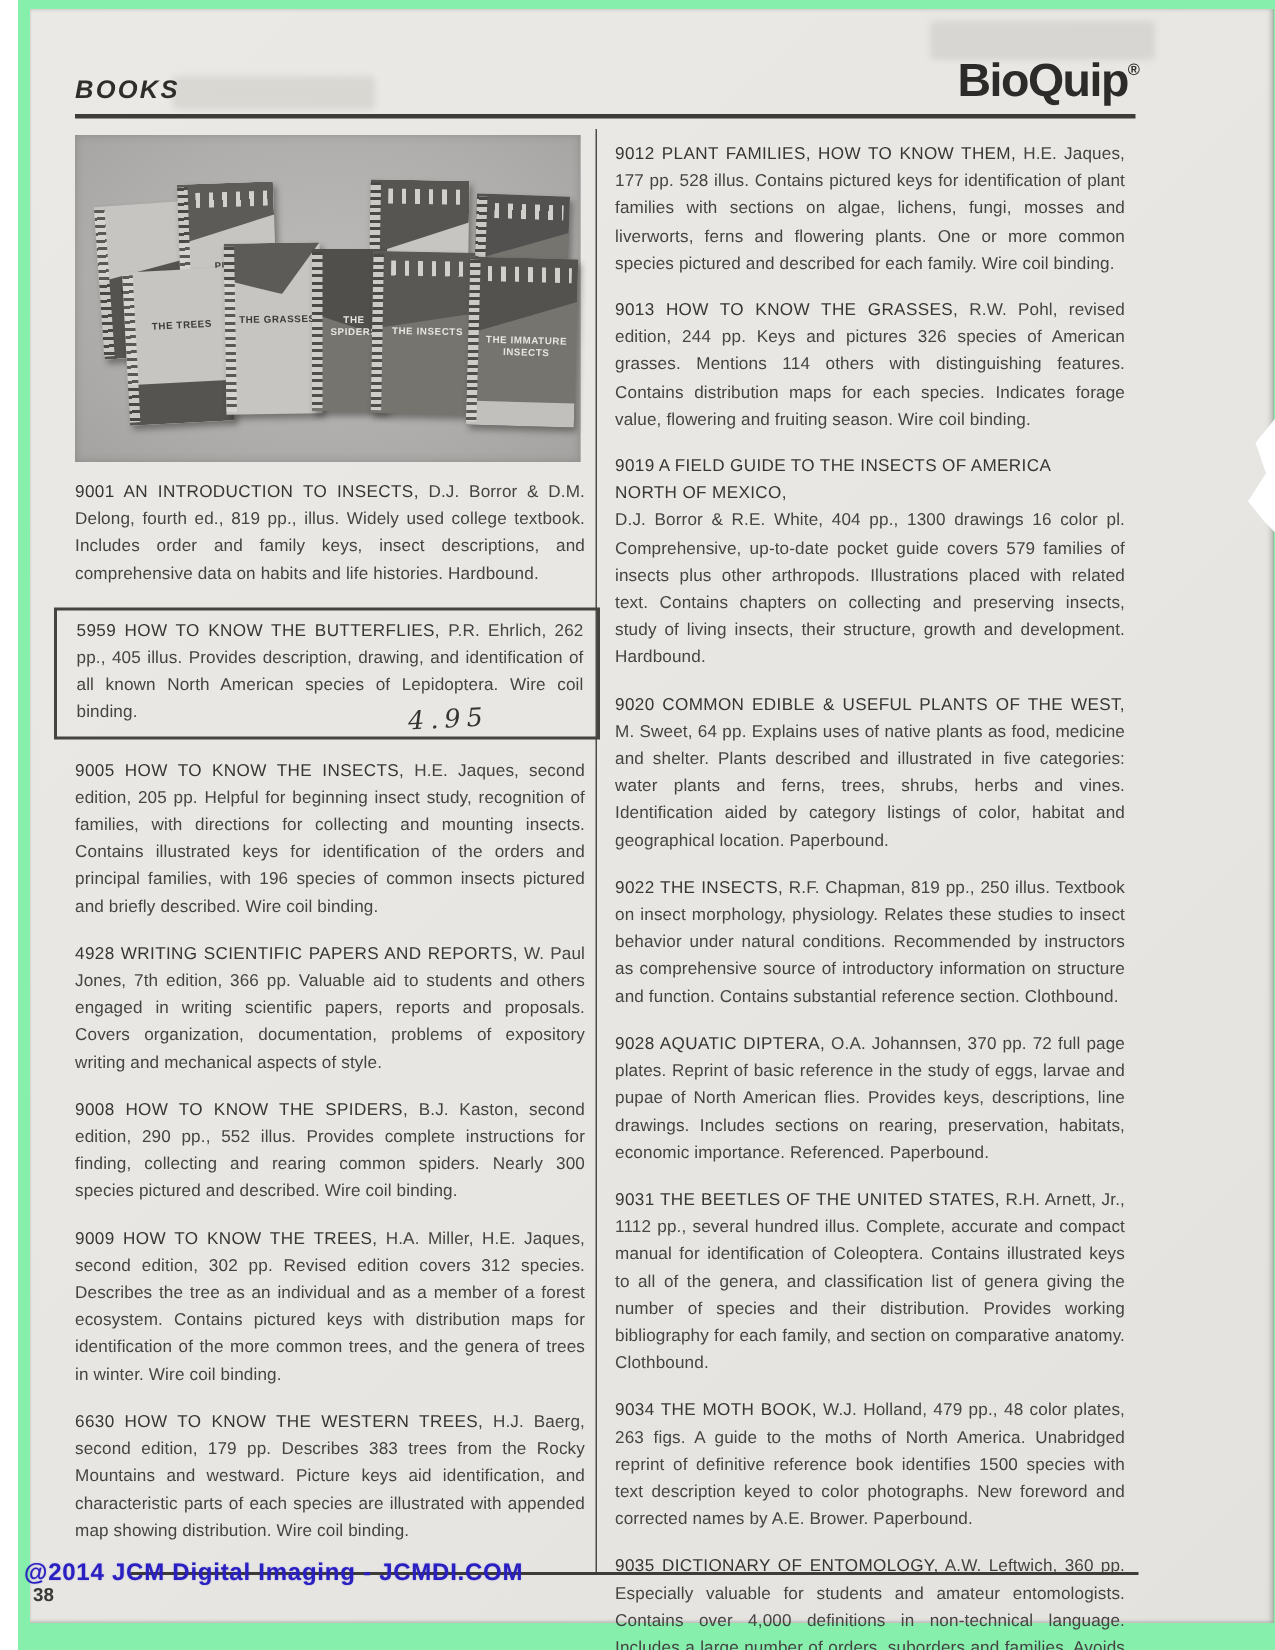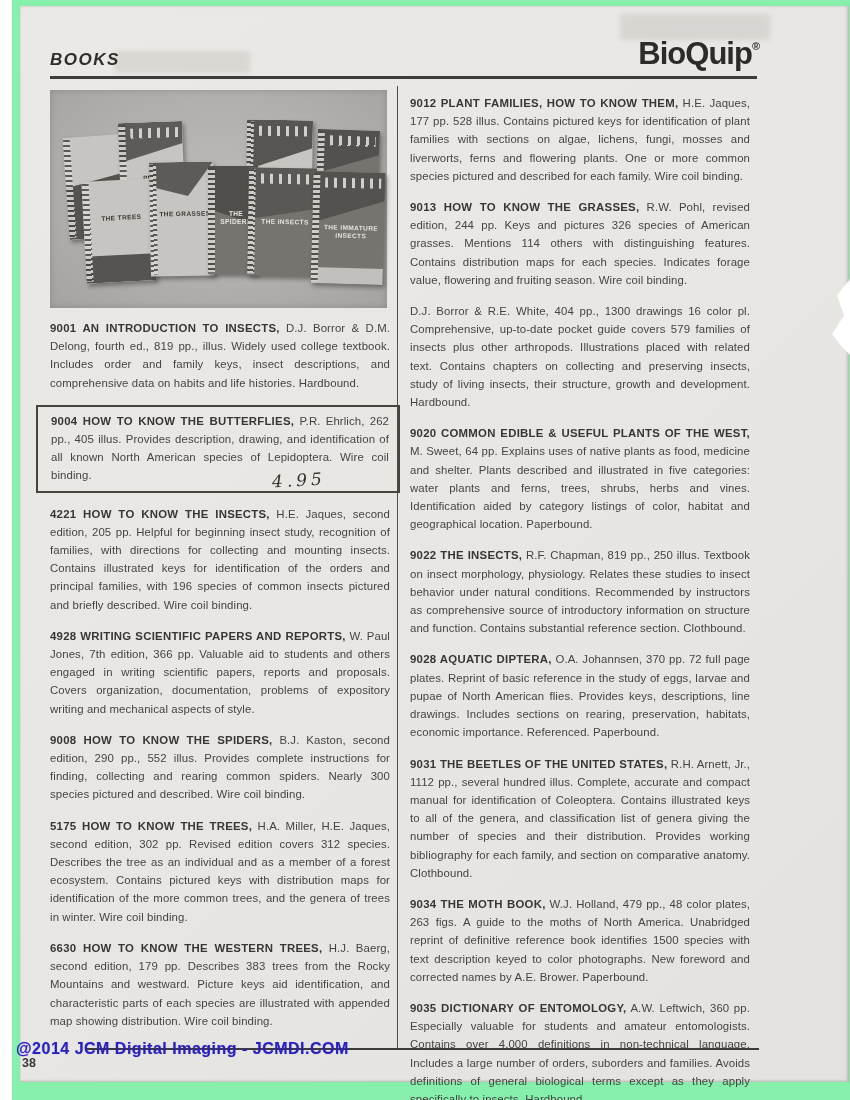--- a/index.html
+++ b/index.html
@@ -26,21 +26,21 @@
 
   
   .col { position:absolute; width:340px; color:#454442; font-size:11.4px; line-height:18.2px;
          text-align:justify; letter-spacing:.1px; }
   .col-left  { left:30px; top:84px; }
   .col-right { left:390px; top:88px; }
   .divider { position:absolute; left:377px; top:80px; width:2px; height:963px; background:#57565200;
              border-left:1.5px solid #4d4c48; }
 
   .entry { margin-bottom:13px; }
-  .etitle { font-weight:bold; color:#373634; letter-spacing:.25px; }
+  .etitle { font-weight:normal; color:#373634; letter-spacing:.25px; }
   .etitle.block { display:block; white-space:pre-line; }
 
   
   .boxed { position:relative; border:2px solid #45443f; margin:10px -10px 12px -14px;
            padding:5px 9px 6px 13px; }
   .price { position:absolute; right:72px; bottom:1px; font-family:"DejaVu Serif", serif;
            font-style:italic; font-size:17px; letter-spacing:4px; color:#35342f;
            transform:rotate(-3deg); }
 
   
@@ -169,57 +169,59 @@
             <div class="spine"></div>
             <div class="btitle">THE IMMATURE INSECTS</div>
           </div>
       </div>
 
       <div class="entry">
         <span class="etitle">9001 AN INTRODUCTION TO INSECTS,</span>
         <span class="ebody">D.J. Borror &amp; D.M. Delong, fourth ed., 819 pp., illus. Widely used college textbook. Includes order and family keys, insect descriptions, and comprehensive data on habits and life histories. Hardbound.</span>
       </div>
       <div class="entry boxed">
-        <span class="etitle">9004 HOW TO KNOW THE BUTTERFLIES,</span>
+        <span class="etitle">5959 HOW TO KNOW THE BUTTERFLIES,</span>
         <span class="ebody">P.R. Ehrlich, 262 pp., 405 illus. Provides description, drawing, and identification of all known North American species of Lepidoptera. Wire coil binding.</span>
         <span class="price">4.95</span>
       </div>
       <div class="entry">
-        <span class="etitle">4221 HOW TO KNOW THE INSECTS,</span>
+        <span class="etitle">9005 HOW TO KNOW THE INSECTS,</span>
         <span class="ebody">H.E. Jaques, second edition, 205 pp. Helpful for beginning insect study, recognition of families, with directions for collecting and mounting insects. Contains illustrated keys for identification of the orders and principal families, with 196 species of common insects pictured and briefly described. Wire coil binding.</span>
       </div>
       <div class="entry">
         <span class="etitle">4928 WRITING SCIENTIFIC PAPERS AND REPORTS,</span>
         <span class="ebody">W. Paul Jones, 7th edition, 366 pp. Valuable aid to students and others engaged in writing scientific papers, reports and proposals. Covers organization, documentation, problems of expository writing and mechanical aspects of style.</span>
       </div>
       <div class="entry">
         <span class="etitle">9008 HOW TO KNOW THE SPIDERS,</span>
         <span class="ebody">B.J. Kaston, second edition, 290 pp., 552 illus. Provides complete instructions for finding, collecting and rearing common spiders. Nearly 300 species pictured and described. Wire coil binding.</span>
       </div>
       <div class="entry">
-        <span class="etitle">5175 HOW TO KNOW THE TREES,</span>
+        <span class="etitle">9009 HOW TO KNOW THE TREES,</span>
         <span class="ebody">H.A. Miller, H.E. Jaques, second edition, 302 pp. Revised edition covers 312 species. Describes the tree as an individual and as a member of a forest ecosystem. Contains pictured keys with distribution maps for identification of the more common trees, and the genera of trees in winter. Wire coil binding.</span>
       </div>
       <div class="entry">
         <span class="etitle">6630 HOW TO KNOW THE WESTERN TREES,</span>
         <span class="ebody">H.J. Baerg, second edition, 179 pp. Describes 383 trees from the Rocky Mountains and westward. Picture keys aid identification, and characteristic parts of each species are illustrated with appended map showing distribution. Wire coil binding.</span>
       </div>
 
     </div>
 
     <div class="col col-right">
       <div class="entry">
         <span class="etitle">9012 PLANT FAMILIES, HOW TO KNOW THEM,</span>
         <span class="ebody">H.E. Jaques, 177 pp. 528 illus. Contains pictured keys for identification of plant families with sections on algae, lichens, fungi, mosses and liverworts, ferns and flowering plants. One or more common species pictured and described for each family. Wire coil binding.</span>
       </div>
       <div class="entry">
         <span class="etitle">9013 HOW TO KNOW THE GRASSES,</span>
         <span class="ebody">R.W. Pohl, revised edition, 244 pp. Keys and pictures 326 species of American grasses. Mentions 114 others with distinguishing features. Contains distribution maps for each species. Indicates forage value, flowering and fruiting season. Wire coil binding.</span>
       </div>
       <div class="entry">
+        <span class="etitle block">9019  A FIELD GUIDE TO THE INSECTS OF AMERICA
+NORTH OF MEXICO,</span>
         <span class="ebody">D.J. Borror &amp; R.E. White, 404 pp., 1300 drawings 16 color pl. Comprehensive, up-to-date pocket guide covers 579 families of insects plus other arthropods. Illustrations placed with related text. Contains chapters on collecting and preserving insects, study of living insects, their structure, growth and development. Hardbound.</span>
       </div>
       <div class="entry">
         <span class="etitle">9020 COMMON EDIBLE &amp; USEFUL PLANTS OF THE WEST,</span>
         <span class="ebody">M. Sweet, 64 pp. Explains uses of native plants as food, medicine and shelter. Plants described and illustrated in five categories: water plants and ferns, trees, shrubs, herbs and vines. Identification aided by category listings of color, habitat and geographical location. Paperbound.</span>
       </div>
       <div class="entry">
         <span class="etitle">9022 THE INSECTS,</span>
         <span class="ebody">R.F. Chapman, 819 pp., 250 illus. Textbook on insect morphology, physiology. Relates these studies to insect behavior under natural conditions. Recommended by instructors as comprehensive source of introductory information on structure and function. Contains substantial reference section. Clothbound.</span>
       </div>

